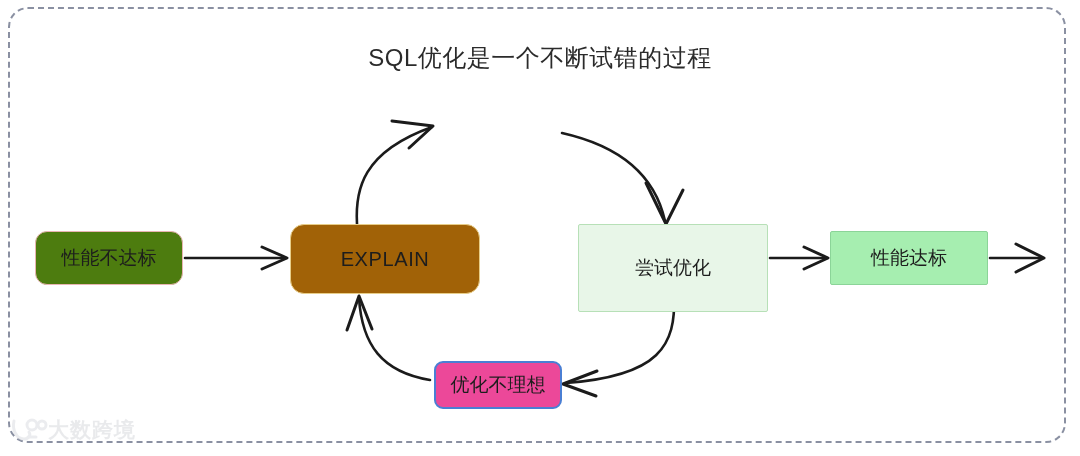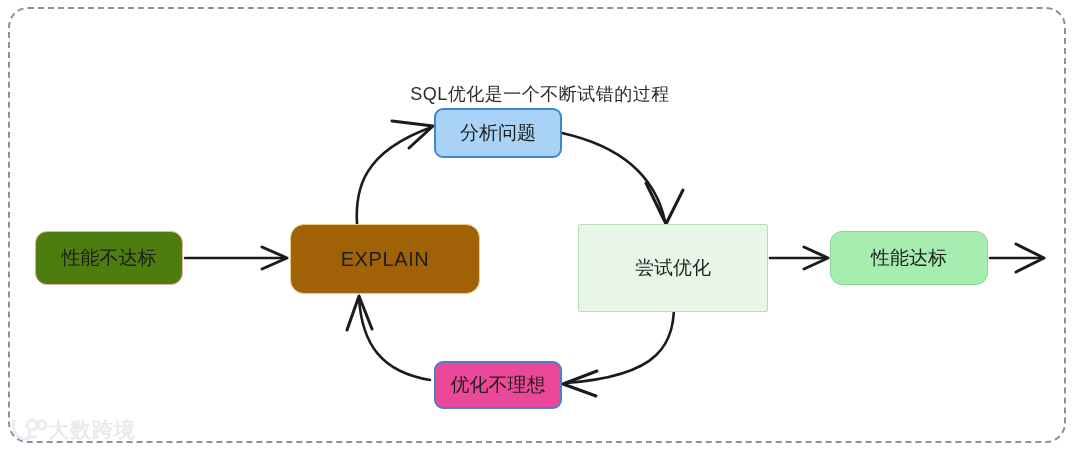--- a/index.html
+++ b/index.html
@@ -26,25 +26,24 @@
     border: 2px dashed #8a90a2;
     border-radius: 20px;
     pointer-events: none;
   }
   #title {
     position: absolute;
     left: 0;
     top: 42px;
     width: 1080px;
     text-align: center;
-    font-size: 18px;
+    font-size: 24px;
     color: #2b2b2b;
     letter-spacing: 0.5px;
     white-space: nowrap;
-    margin-top: 40px;
   }
   .node {
     position: absolute;
     box-sizing: border-box;
     display: flex;
     align-items: center;
     justify-content: center;
     font-size: 19px;
     color: #1d1d1d;
     border-radius: 10px;
@@ -64,21 +63,21 @@
   #node-analyze {
     left: 434px; top: 108px; width: 128px; height: 50px;
     background: #a8d3f6; border-color: #3a87d4; border-width: 2px; border-radius: 9px;
   }
   #node-optimize {
     left: 578px; top: 224px; width: 190px; height: 88px;
     background: #e8f6e8; border-color: #b7e0b7; border-radius: 2px;
   }
   #node-pass {
     left: 830px; top: 231px; width: 158px; height: 54px;
-    background: #a6eeb0; border-color: #8bd498; border-radius: 12px;
+    background: #a6eeb0; border-color: #8bd498; border-radius: 2px;
   }
   #node-retry {
     left: 434px; top: 361px; width: 128px; height: 48px;
     background: #ec4899; border-color: #4a7fd4; border-width: 2px; border-radius: 9px;
   }
   #edges {
     position: absolute;
     left: 0; top: 0;
     width: 1080px; height: 456px;
     z-index: 1;
@@ -152,23 +151,20 @@
   </svg>
 
   <div class="node" id="node-fail">
     <span>性能不达标</span>
   </div>
 
   <div class="node" id="node-explain">
     <span>EXPLAIN</span>
   </div>
 
-  <div class="node" id="node-analyze">
-    <span>分析问题</span>
-  </div>
 
   <div class="node" id="node-optimize">
     <span>尝试优化</span>
   </div>
 
   <div class="node" id="node-pass">
     <span>性能达标</span>
   </div>
 
   <div class="node" id="node-retry">

